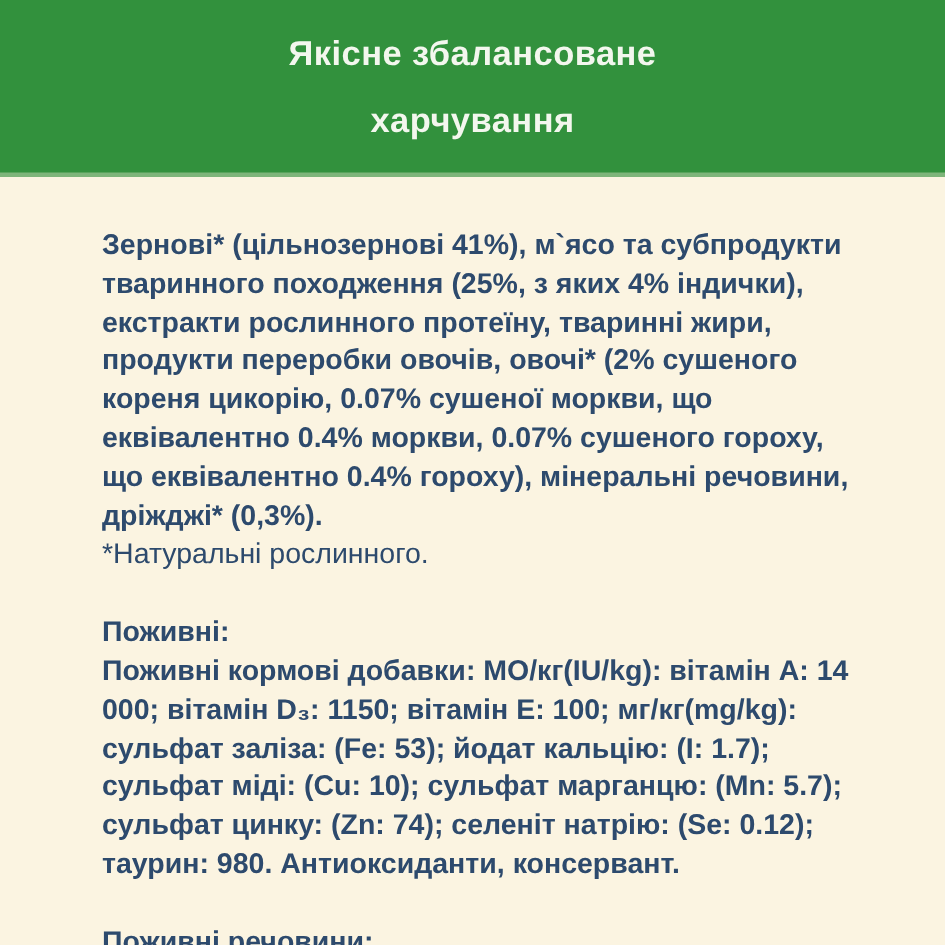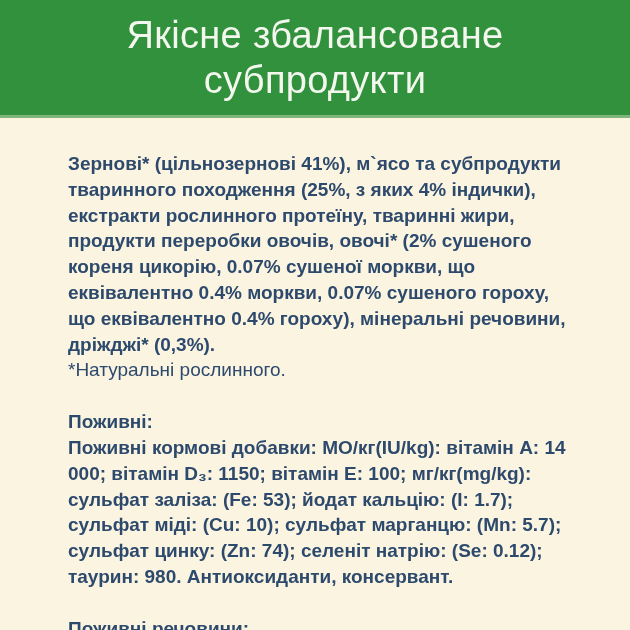--- a/index.html
+++ b/index.html
@@ -24,22 +24,22 @@
     flex: 0 0 118px;
     background: #32913D;
     border-bottom: 3px solid #7EB57A;
     display: flex;
     flex-direction: column;
     align-items: center;
     justify-content: center;
   }
   .title-line {
     color: #F3F7EE;
-    font-weight: normal;
-    font-size: 38px;
+    font-weight: bold;
+    font-size: 23px;
     line-height: 45px;
     letter-spacing: 0.3px;
     text-align: center;
     white-space: nowrap;
   }
   .content {
     padding: 33px 56px 0 68px;
     color: #2D4A6D;
     font-size: 19px;
     line-height: 25.8px;
@@ -57,21 +57,21 @@
     font-weight: normal;
   }
 </style>
 </head>
 <body>
 
 <div class="page">
 
   <div class="header">
     <div class="title-line">Якісне збалансоване</div>
-    <div class="title-line">субпродукти</div>
+    <div class="title-line">харчування</div>
   </div>
 
   <div class="content">
 
     <div class="section">
       <div class="section-body">Зернові* (цільнозернові 41%), м`ясо та субпродукти тваринного походження (25%, з яких 4% індички), екстракти рослинного протеїну, тваринні жири, продукти переробки овочів, овочі* (2% сушеного кореня цикорію, 0.07% сушеної моркви, що еквівалентно 0.4% моркви, 0.07% сушеного гороху, що еквівалентно 0.4% гороху), мінеральні речовини, дріжджі* (0,3%).</div>
       <div class="section-note">*Натуральні рослинного.</div>
     </div>
 
     <div class="section">

